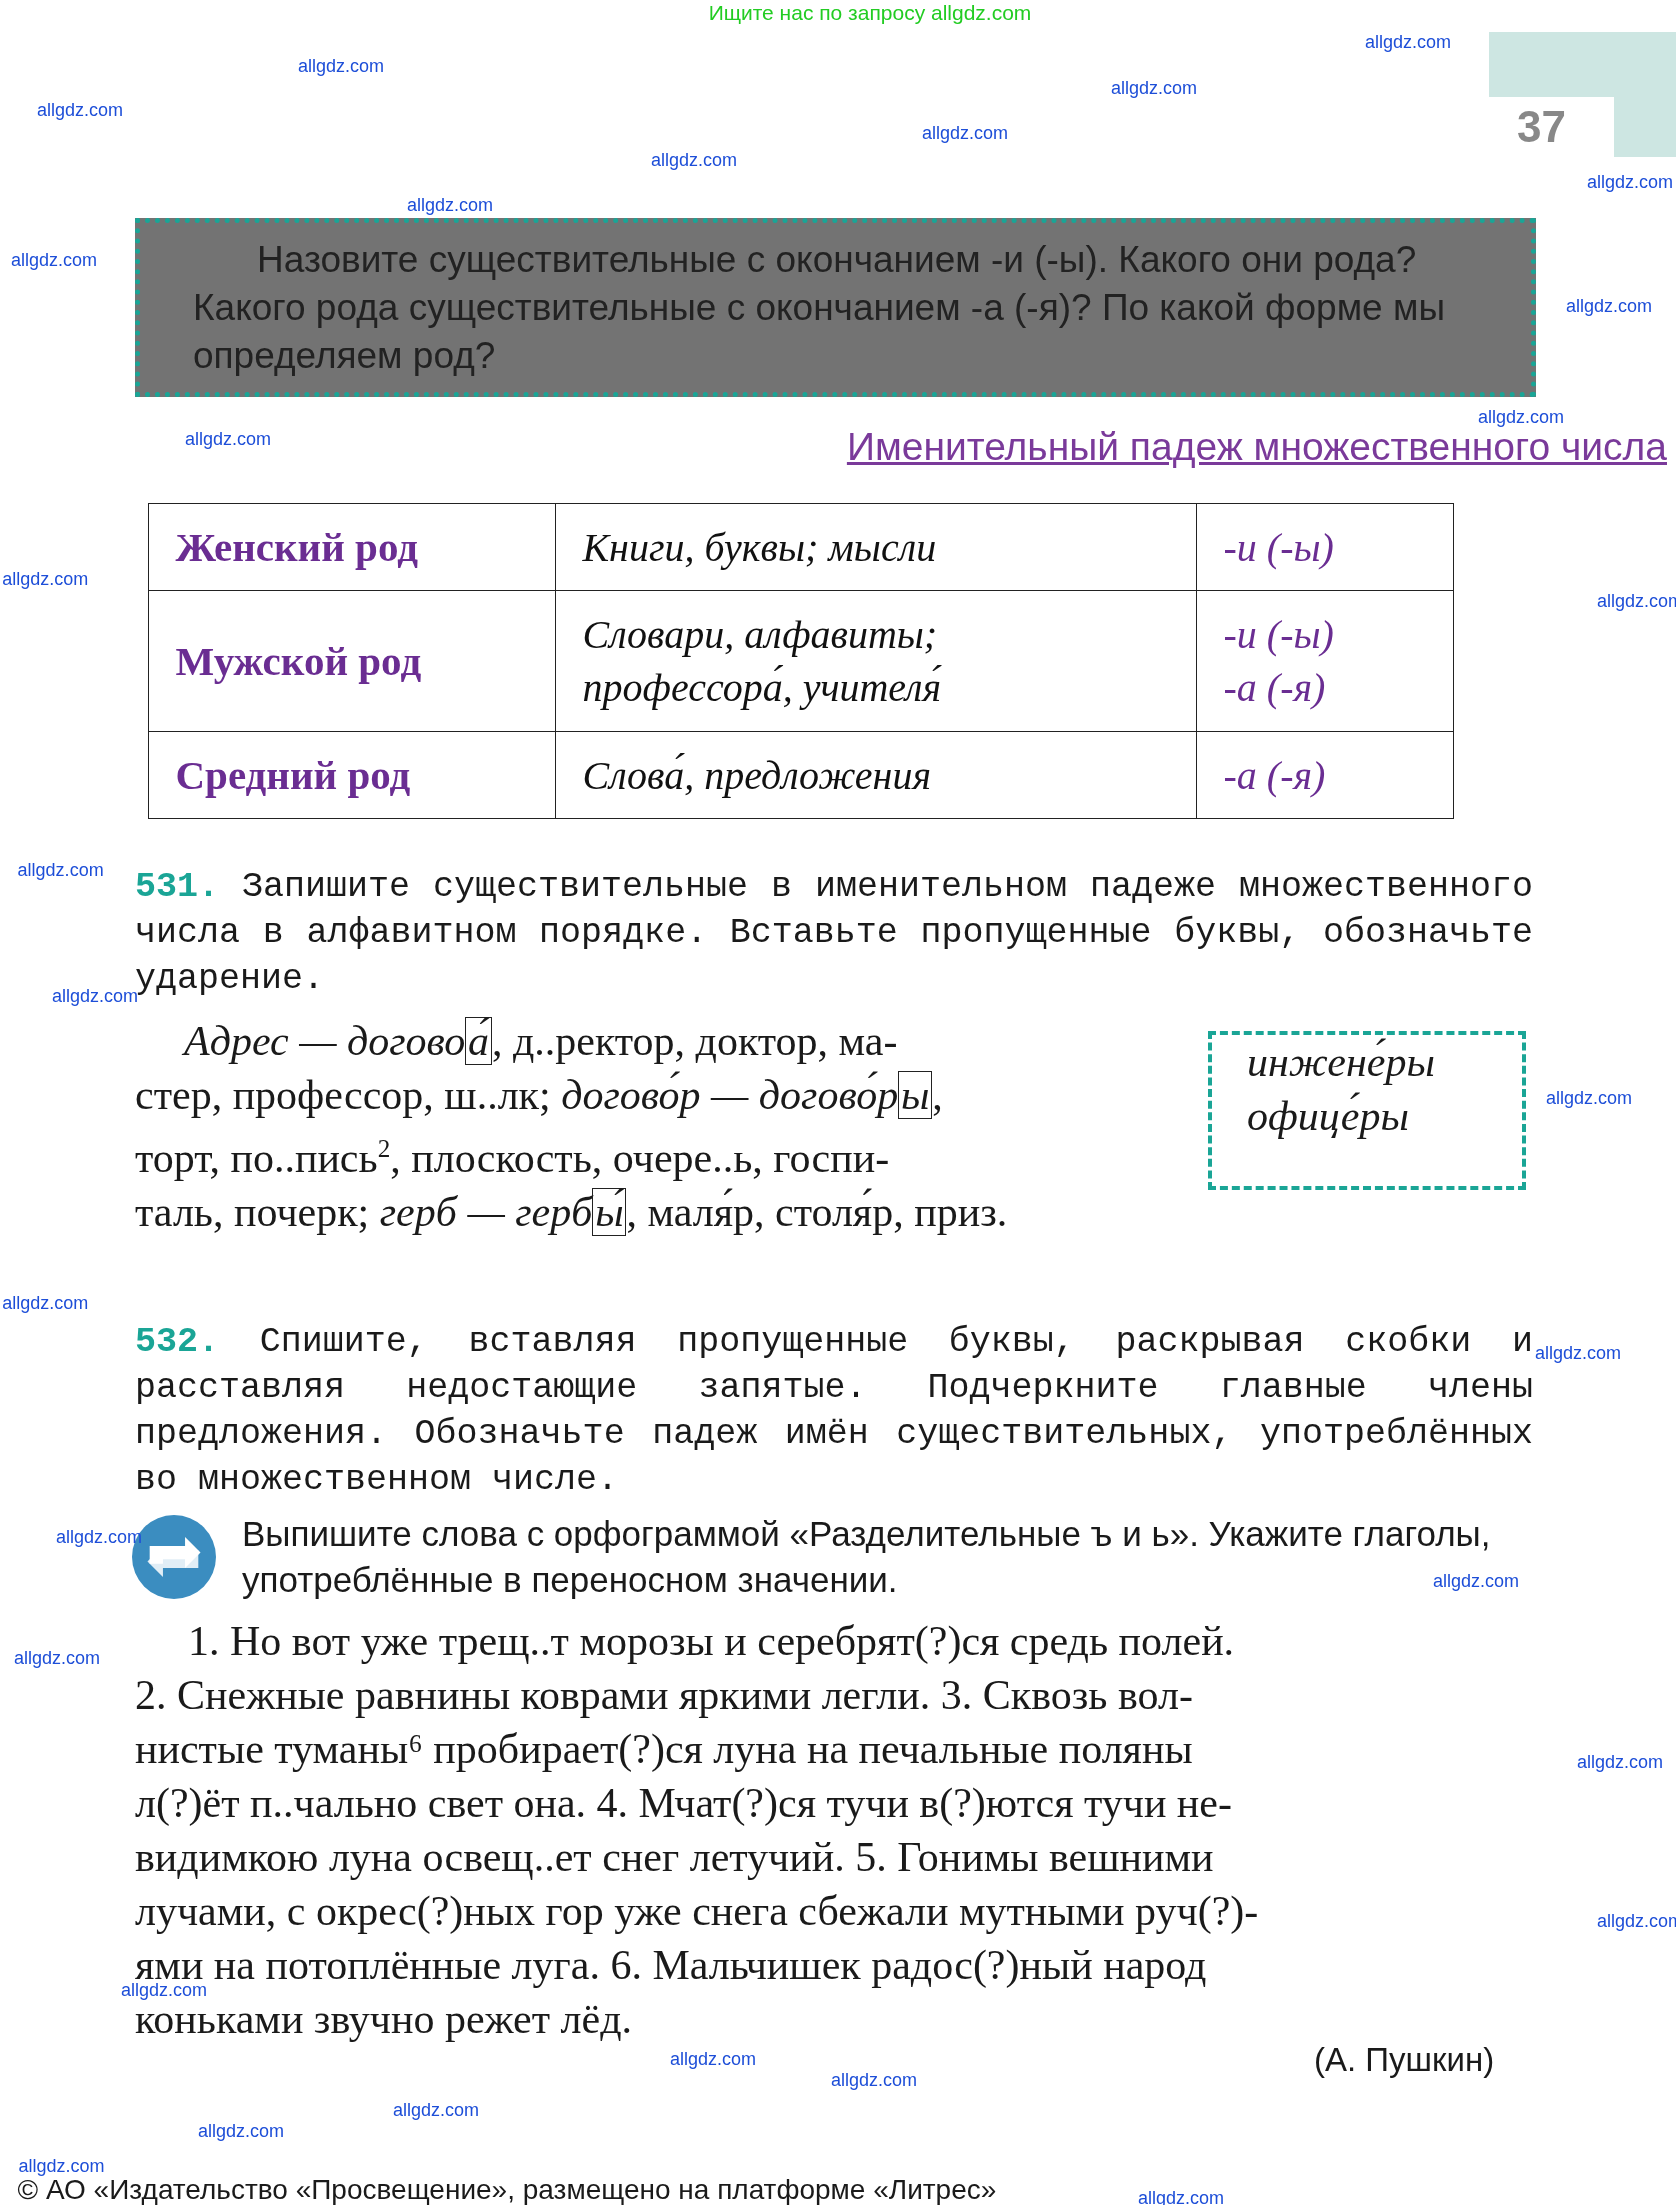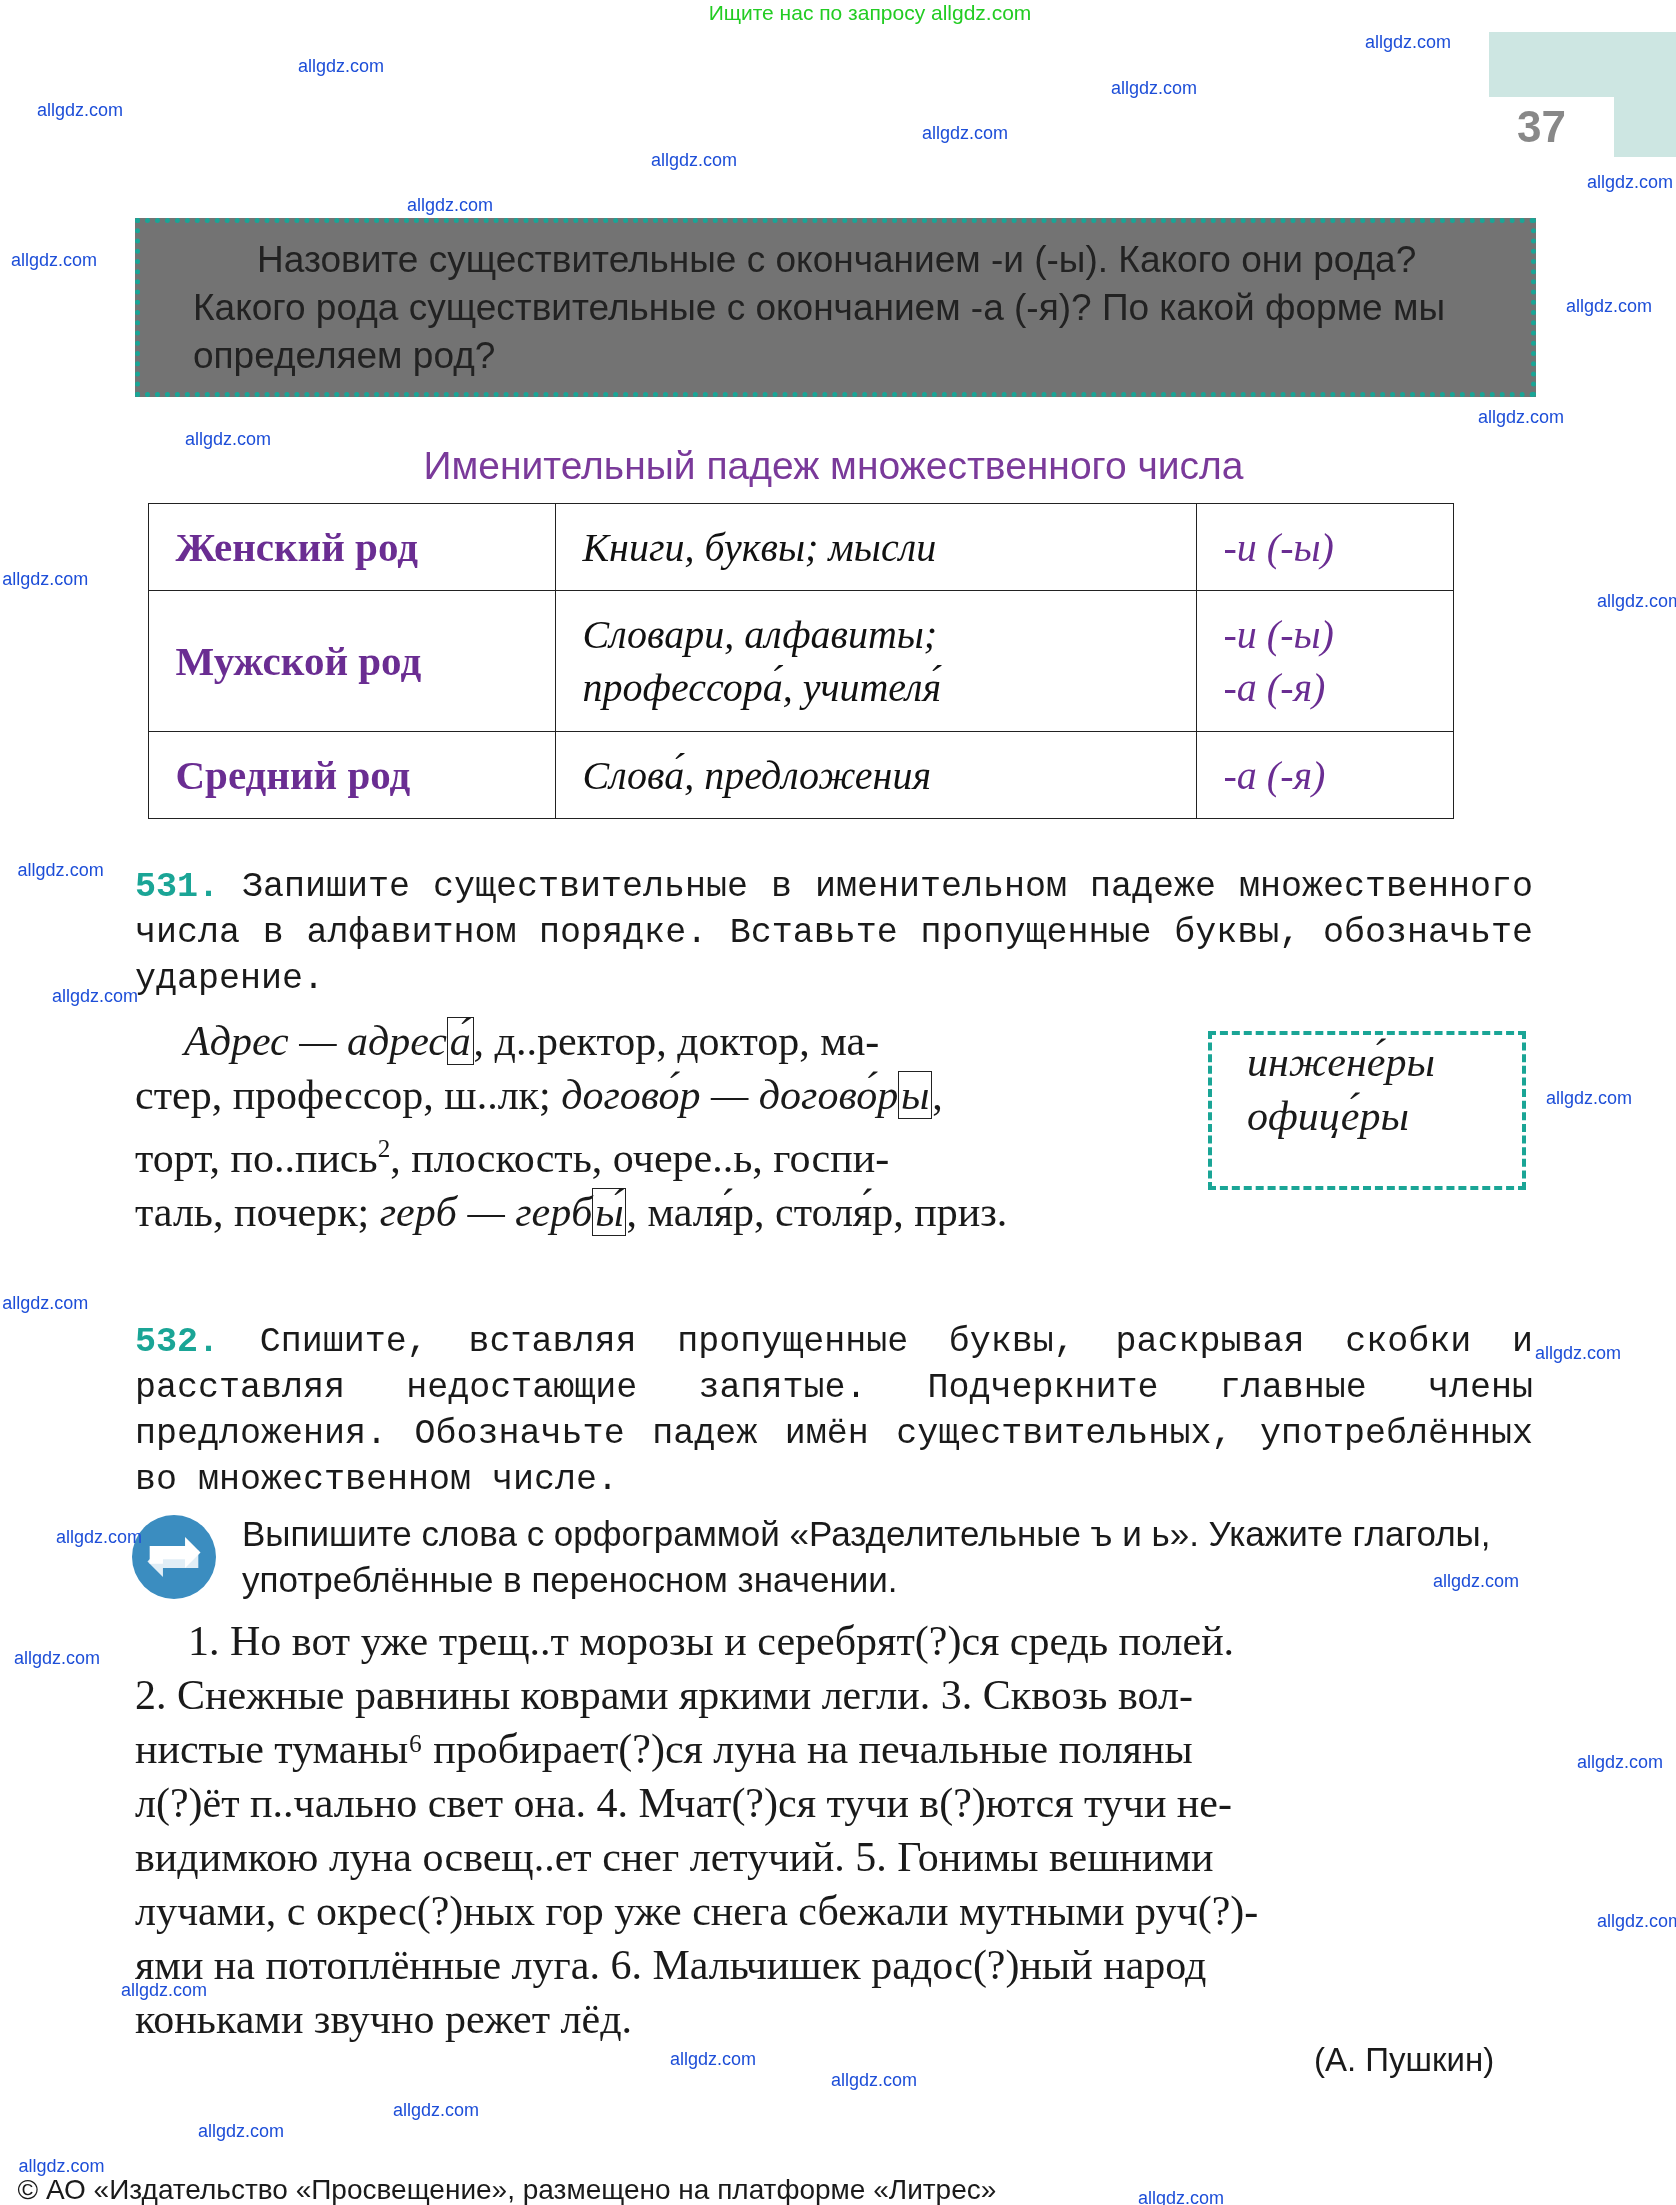--- a/index.html
+++ b/index.html
@@ -6,21 +6,21 @@
   body{width:1676px;height:2256px;position:relative;overflow:hidden;font-family:"Liberation Sans",sans-serif;color:#1a1a1a;}
   .abs{position:absolute;}
   .top-promo{left:0;width:1676px;top:0.9px;text-align:center;font-size:21px;color:#22cc22;padding-left:32px;}
   .wm{position:absolute;font-size:18px;color:#1d4ed8;font-family:Liberation Sans, sans-serif;white-space:nowrap;}
   .tab-block{left:1489px;top:32px;width:187px;height:65px;background:#cde6e2;}
   .tab-block2{left:1614px;top:97px;width:62px;height:60px;background:#cde6e2;}
   .page-num{left:1517px;top:102px;font-size:44px;font-weight:bold;color:#888;}
   .question-box{left:135px;top:218px;width:1401px;height:179px;background:#737373;border:5.3px dotted #1aa596;box-sizing:border-box;}
   .question-text{position:absolute;left:53px;top:13.2px;width:1319px;font-size:37px;line-height:48px;color:#222;}
   .question-text .indent{display:inline-block;width:64px;}
-  .section-title{left:0;width:1667px;top:444px;text-align:center;font-size:39px;color:#7a3a9a;}
+  .section-title{left:0;width:1667px;top:425px;text-align:right;font-size:39px;color:#7a3a9a;text-decoration:underline;}
   table.gender{position:absolute;left:148px;top:503px;width:1306px;border-collapse:collapse;}
   table.gender td{border:1.8px solid #222;padding:0 26.5px;vertical-align:middle;}
   table.gender tr td:first-child{border-left:1.8px solid #222;}
   .g-label{font-family:"Liberation Serif",serif;font-weight:bold;color:#6a2d92;font-size:41px;width:353px;}
   .g-ex{font-family:"Liberation Serif",serif;font-style:italic;font-size:40px;color:#111;line-height:53px;width:587px;}
   .g-end{font-family:"Liberation Serif",serif;font-style:italic;font-size:40px;color:#6a2d92;line-height:53px;}
   .r1 td{height:86px;}.r2 td{height:140px;}.r3 td{height:86px;}
   .ex-num{color:#1aa596;font-weight:bold;}
   .task{left:135px;width:1398px;font-size:35px;line-height:46px;text-align:justify;font-family:Liberation Mono, monospace;}
   .serif-block{left:135px;width:1036px;font-family:"Liberation Serif",serif;font-size:42px;line-height:54px;text-align:justify;}
@@ -73,21 +73,21 @@
   </tr>
 </tbody>
   </table>
 
 <div class="abs task" style="top:864px;">
   <span class="ex-num">531.</span>
   <span>Запишите существительные в именительном падеже множественного числа в алфавитном порядке. Вставьте пропущенные буквы, обозначьте ударение.</span>
 </div>
 
 <div class="abs serif-block" style="top:1014px;">
-  <div style="text-indent:49px;"><span class="it">Адрес — адрес</span><span class="it boxed">а́</span><span>, д..ректор, доктор, ма-</span></div>
+  <div style="text-indent:49px;"><span class="it">Адрес — догово</span><span class="it boxed">а́</span><span>, д..ректор, доктор, ма-</span></div>
   <div><span>стер, профессор, ш..лк; </span><span class="it">догово́р — догово́р</span><span class="it boxed">ы</span><span>,</span></div>
   <div><span>торт, по..пись</span><sup>2</sup><span>, плоскость, очере..ь, госпи-</span></div>
   <div><span>таль, почерк; </span><span class="it">герб — герб</span><span class="it boxed">ы́</span><span>, маля́р, столя́р, приз.</span></div>
 </div>
 
 <div class="abs side-box">
   <div>инжене́ры</div>
   <div>офице́ры</div>
 </div>
 

